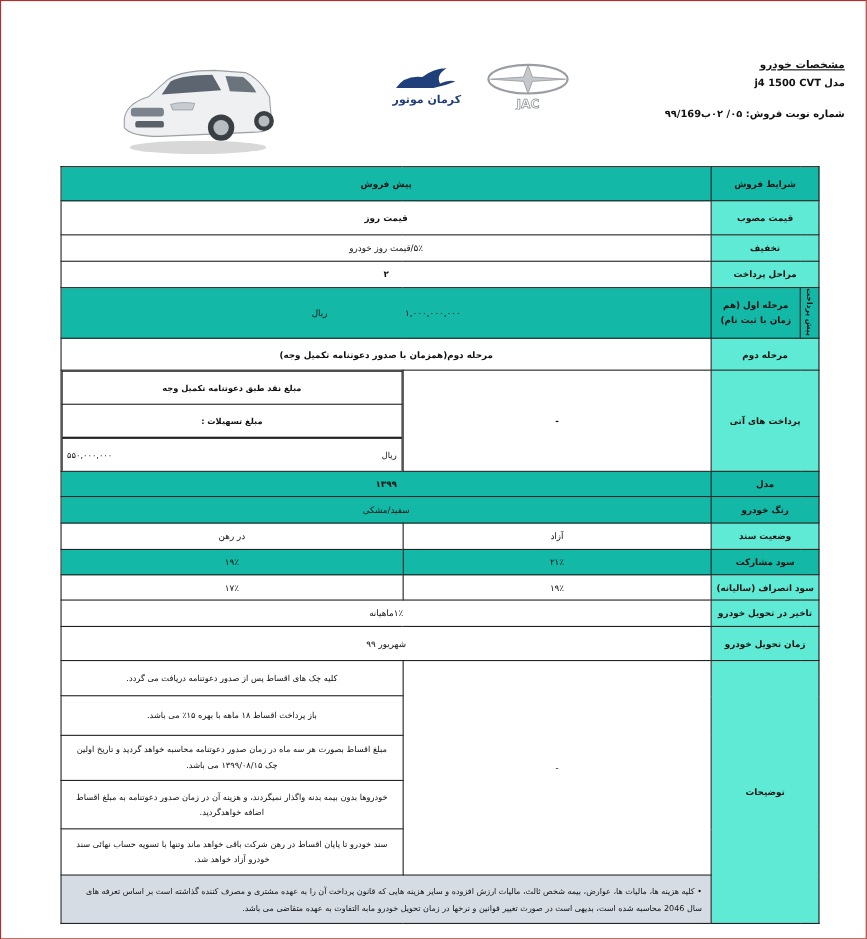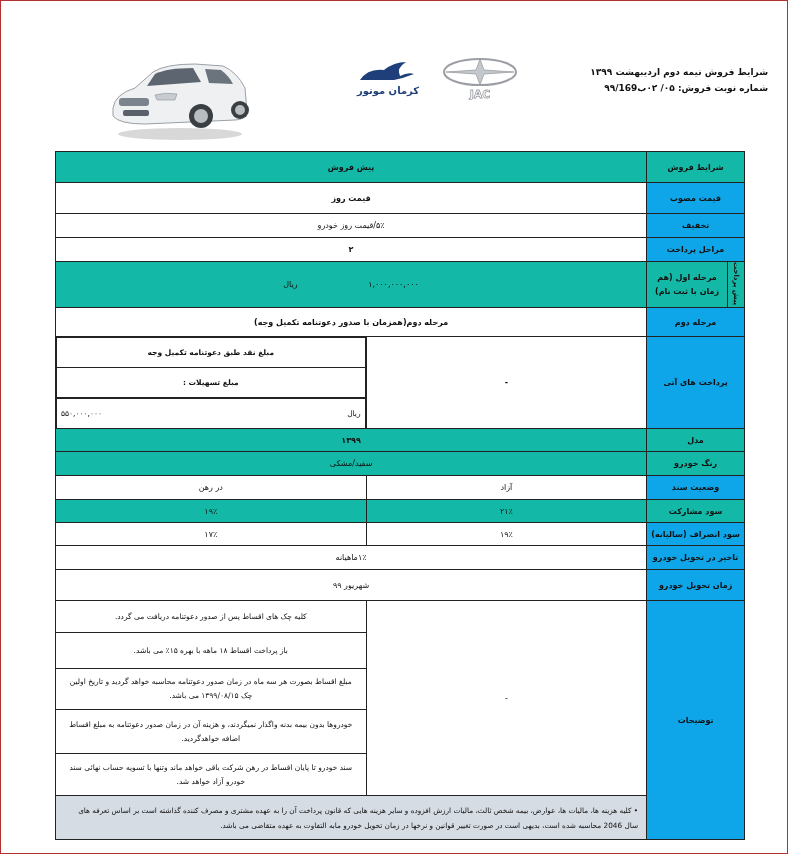--- a/index.html
+++ b/index.html
@@ -9,21 +9,21 @@
   .header{position:absolute;left:0;top:0;width:788px;height:150px;}
   .specs{position:absolute;right:20px;top:52px;direction:rtl;text-align:right;font-size:9px;font-weight:bold;color:#111;line-height:16px;}
   .specs .title{text-decoration:underline;font-size:9.5px;}
   .specs .blue{color:#2a4fa8;}
   .specs .gap{height:12px;}
   .logo-jac{position:absolute;left:440px;top:56px;width:80px;height:44px;}
   .logo-km{position:absolute;left:350px;top:58px;width:76px;height:40px;}
   .car{position:absolute;left:105px;top:50px;width:145px;height:92px;}
   table.main{position:absolute;left:55px;top:151px;width:690px;border-collapse:collapse;direction:rtl;font-size:8px;font-weight:bold;color:#111;}
   table.main td{border:1px solid #222;text-align:center;vertical-align:middle;padding:0 4px;}
-  td.lbl{background:#0ea5e9;width:86px;}
+  td.lbl{background:#5eead4;width:86px;}
   td.vlbl{background:#d9d9d9;width:8px;padding:0;}
   td.vlbl span{display:inline-block;writing-mode:vertical-rl;font-size:7px;}
   tr.gray td{background:#14b8a6;}
   .normal{font-weight:normal;}
   .inner{width:100%;border-collapse:collapse;}
   .inner td{border:none;border-bottom:1px solid #222;height:29px;font-size:7.5px;}
   .inner tr:last-child td{border-bottom:none;}
   .notes-cell{font-weight:normal;font-size:7.5px;line-height:14px;padding:6px 10px !important;}
   .footnote{background:#d6dce4 !important;font-weight:normal;font-size:7.3px;line-height:15px;text-align:right !important;padding:6px 8px !important;}
   .ltr{direction:ltr;display:inline-block;}
@@ -54,22 +54,26 @@
     <text x="38" y="36" text-anchor="middle" font-size="10" font-weight="bold" fill="#1f3f7a" font-family="DejaVu Sans, sans-serif">کرمان موتور</text>
   </svg>
 
   <svg class="logo-jac" viewBox="0 0 80 44">
     <ellipse cx="40" cy="16" rx="36" ry="13" fill="none" stroke="#9a9ea3" stroke-width="2"></ellipse>
     <path d="M40 3 L44 14 L74 16 L44 18 L40 29 L36 18 L6 16 L36 14 Z" fill="#c4c7cb" stroke="#9a9ea3" stroke-width=".8"></path>
     <text x="40" y="42" text-anchor="middle" font-size="11" font-weight="bold" fill="none" stroke="#9a9ea3" stroke-width=".8" font-family="DejaVu Sans, sans-serif">JAC</text>
   </svg>
 
   <div class="specs">
+    <div class="title">مشخصات خودرو</div>
+    <div>
+      <span>مدل</span>
+      <span class="ltr">j4 1500 CVT</span>
+    </div>
     <div class="gap"></div>
-    <div>شرایط فروش نیمه دوم اردیبهشت ۱۳۹۹</div>
     <div>
       <span>شماره نوبت فروش:</span>
       <span>۰۵/ ۰۲ب۹۹/169</span>
     </div>
   </div>
 </div>
 
 <table class="main">
   <tbody>
       <tr class="gray" style="height:31px">

